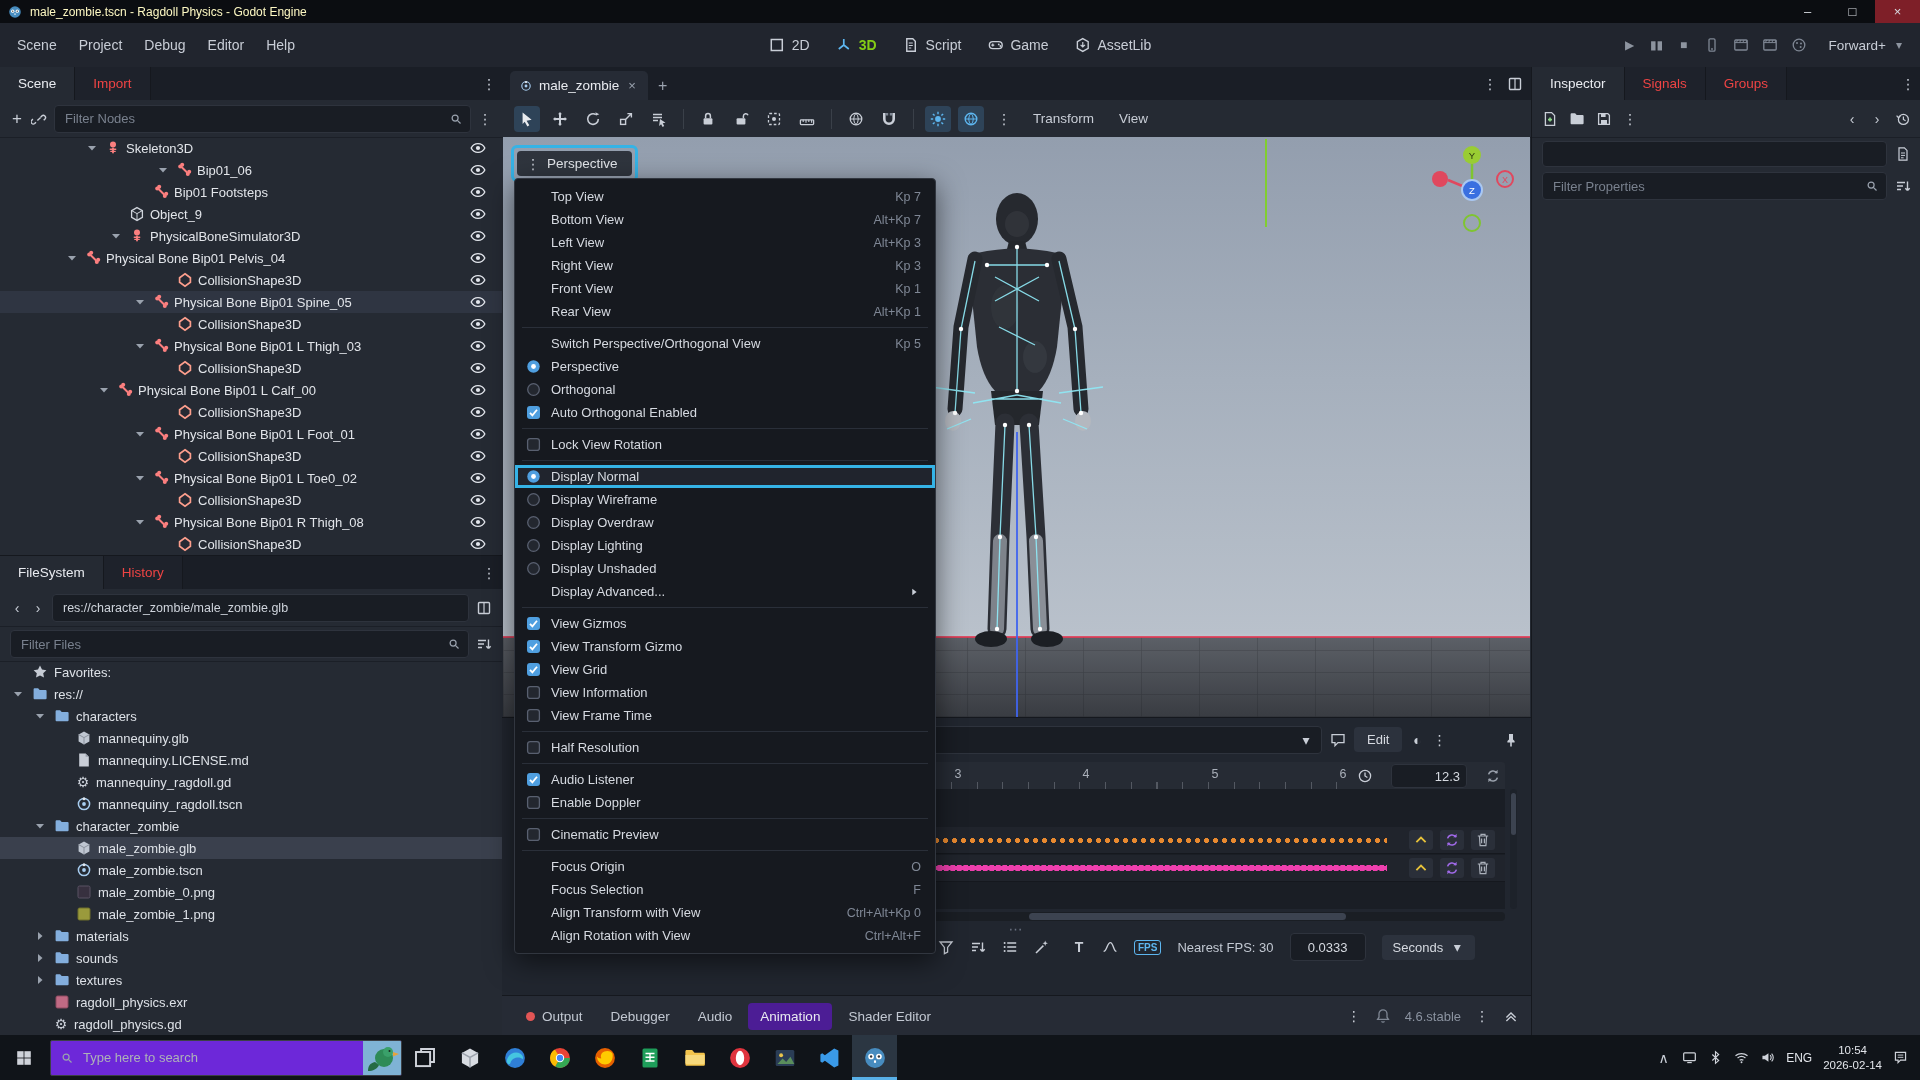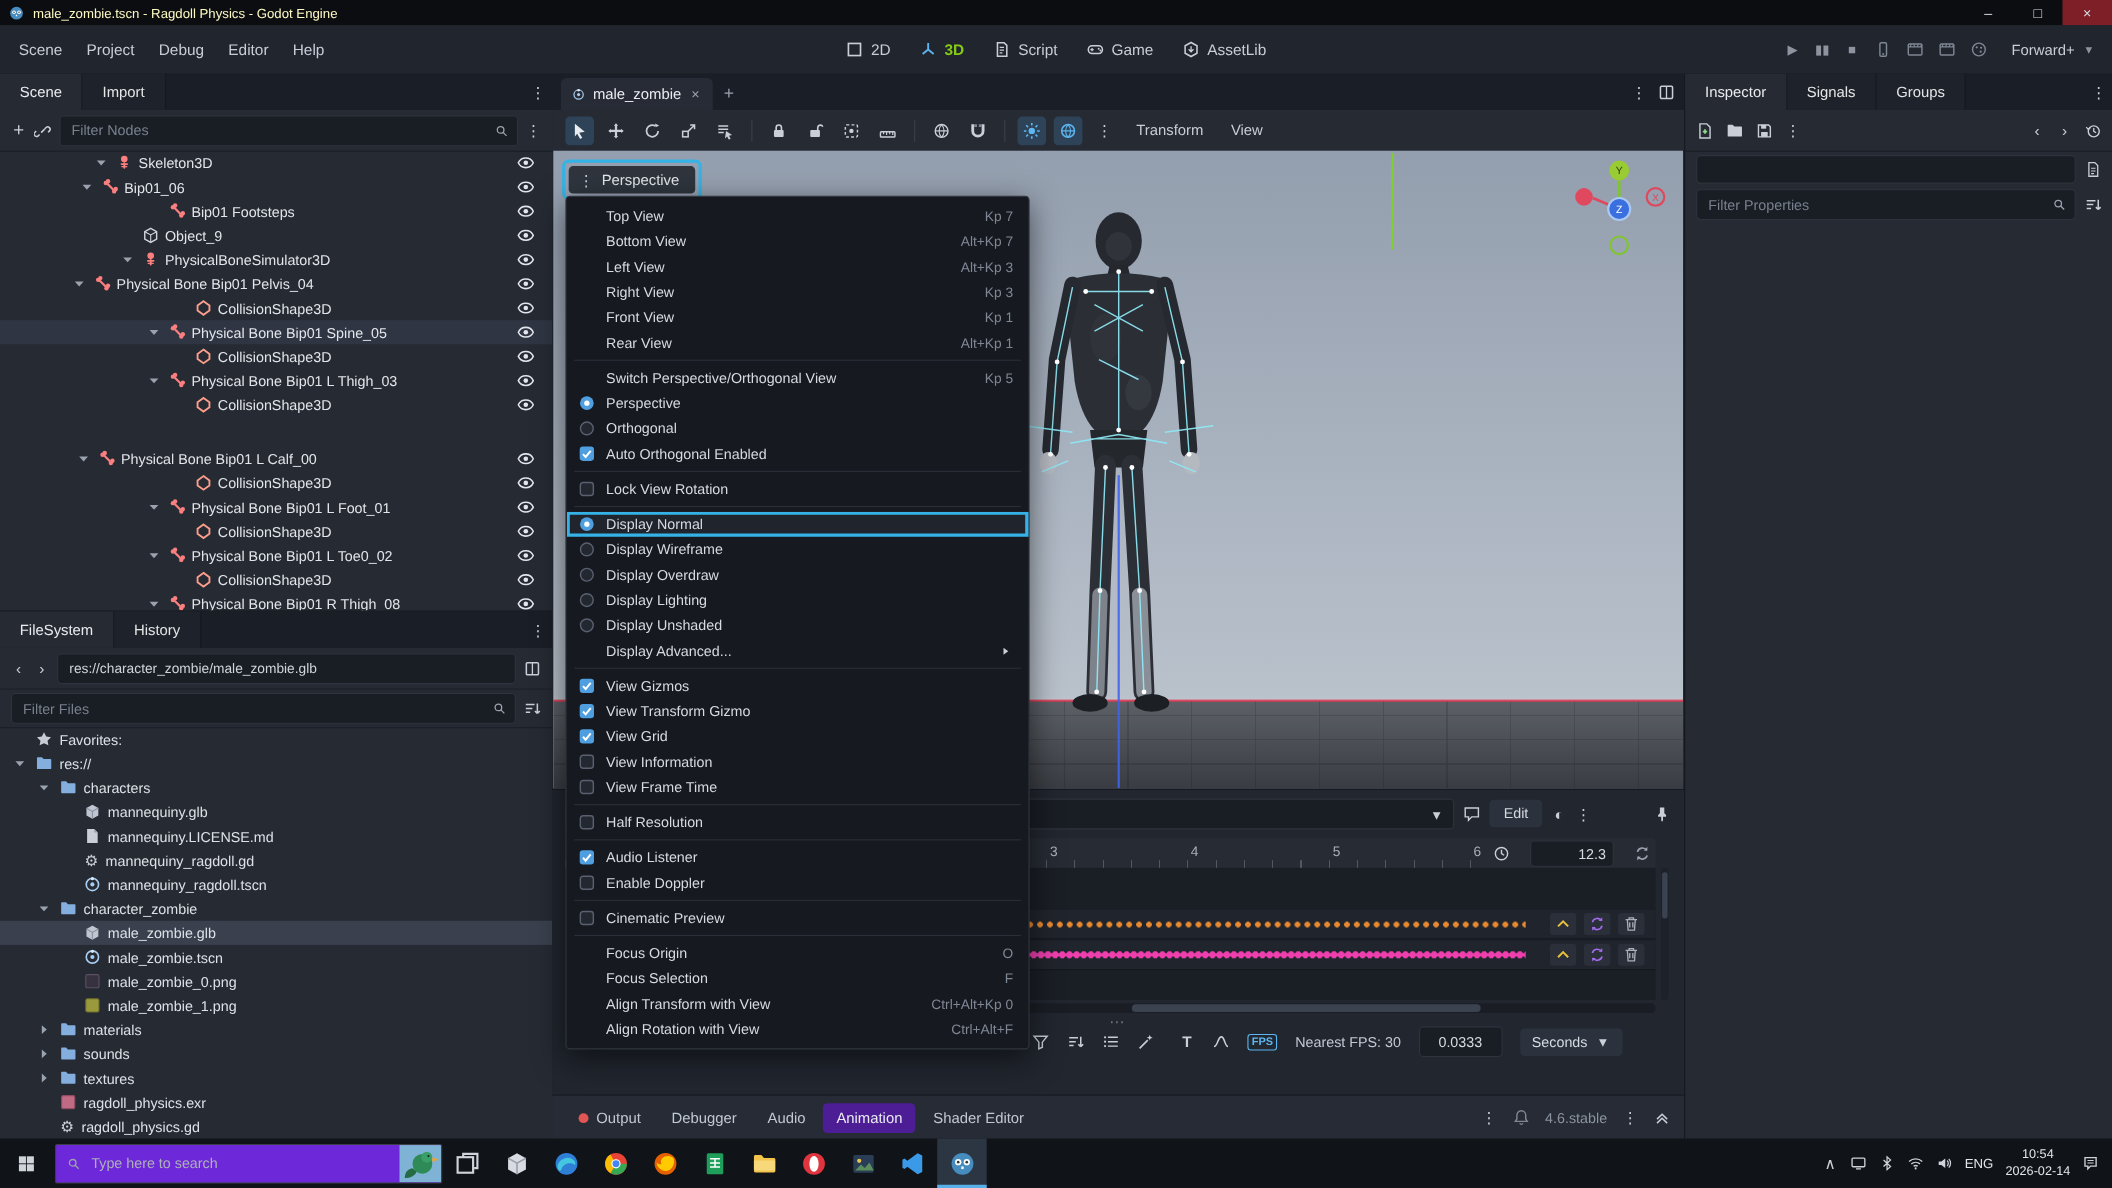--- a/index.html
+++ b/index.html
@@ -26,21 +26,21 @@
   .workspaces{position:absolute;left:50%;transform:translateX(-50%);top:0;height:44px;display:flex;align-items:center;gap:26px;}
   .ws{display:flex;gap:7px;align-items:center;font-size:14px;color:#c8cdd6;}
   .ws.active{color:#84cc16;font-weight:bold;}
   .runbar{position:absolute;right:6px;top:0;height:44px;display:flex;align-items:center;gap:14px;}
   .runbar .ic.tx{color:#8d949f;font-size:12px;}
   .runbar .lit{color:#dfe3e9;font-size:13px;}
   .renderer{display:flex;align-items:center;gap:6px;font-size:13.5px;color:#c8cdd6;padding:5px 8px;}
 
   
   .dock-tabs{height:33px;background:#1a1e26;display:flex;align-items:stretch;position:relative;}
-  .dock-tab{display:flex;align-items:center;padding:0 18px;font-size:13.5px;color:#e5e5e5;background:#1e222b;border-right:1px solid #15181e;}
+  .dock-tab{display:flex;align-items:center;padding:0 18px;font-size:13.5px;color:#ef4444;background:#1e222b;border-right:1px solid #15181e;}
   .dock-tab.active{background:#252a33;color:#e9ebf0;}
   .dock-kebab{position:absolute;right:6px;top:0;height:100%;display:flex;align-items:center;}
   .toolrow{height:37px;display:flex;align-items:center;gap:7px;padding:0 10px;background:#252a33;border-bottom:1px solid #1b1f27;}
   .search-box{flex:1;height:26px;background:#191d24;border:1px solid #2e333d;border-radius:4px;display:flex;align-items:center;gap:6px;padding:0 8px;}
   .search-box input{flex:1;background:transparent;border:none;outline:none;color:#dfe3e9;font-size:13px;min-width:0;}
   .search-box input::placeholder{color:#79818e;}
 
   
   .leftcol{position:absolute;left:0;top:67px;width:502px;bottom:45px;background:#252a33;border-right:1px solid #15181e;}
   .scenedock{position:absolute;left:0;top:0;right:0;height:488px;}
@@ -316,21 +316,21 @@
               </svg>
             </span>
             <span>Skeleton3D</span>
             <span class="ic eye">
               <svg viewBox="0 0 16 16">
                 <path d="M8 3.6C4.9 3.6 2.3 5.6 1.2 8c1.1 2.4 3.7 4.4 6.8 4.4s5.7-2 6.8-4.4C13.7 5.6 11.1 3.6 8 3.6z" fill="none" stroke="#e2e5ec" stroke-width="1.4"></path>
                 <circle cx="8" cy="8" r="2.1" fill="#e2e5ec"></circle>
               </svg>
             </span>
           </div>
-          <div class="trow" style="padding-left: 71px;">
+          <div class="trow" style="padding-left: 108px; margin-left: 47px;">
             <span class="ic">
               <svg viewBox="0 0 16 16">
                 <path d="M4 6h8l-4 4.5z" fill="#9aa2ae"></path>
               </svg>
             </span>
             <span class="ic">
               <svg viewBox="0 0 16 16">
                 <circle cx="4.2" cy="4.4" r="2" fill="#fc7f7f"></circle>
                 <circle cx="6.2" cy="2.8" r="2" fill="#fc7f7f"></circle>
                 <path d="M4.6 5.4L10.6 11.4 12 10 6 4z" fill="#fc7f7f"></path>
@@ -510,21 +510,21 @@
               </svg>
             </span>
             <span>CollisionShape3D</span>
             <span class="ic eye">
               <svg viewBox="0 0 16 16">
                 <path d="M8 3.6C4.9 3.6 2.3 5.6 1.2 8c1.1 2.4 3.7 4.4 6.8 4.4s5.7-2 6.8-4.4C13.7 5.6 11.1 3.6 8 3.6z" fill="none" stroke="#e2e5ec" stroke-width="1.4"></path>
                 <circle cx="8" cy="8" r="2.1" fill="#e2e5ec"></circle>
               </svg>
             </span>
           </div>
-          <div class="trow" style="padding-left: 68px; margin-top: 27px;">
+          <div class="trow" style="padding-left: 96px;">
             <span class="ic">
               <svg viewBox="0 0 16 16">
                 <path d="M4 6h8l-4 4.5z" fill="#9aa2ae"></path>
               </svg>
             </span>
             <span class="ic">
               <svg viewBox="0 0 16 16">
                 <circle cx="4.2" cy="4.4" r="2" fill="#fc7f7f"></circle>
                 <circle cx="6.2" cy="2.8" r="2" fill="#fc7f7f"></circle>
                 <path d="M4.6 5.4L10.6 11.4 12 10 6 4z" fill="#fc7f7f"></path>

